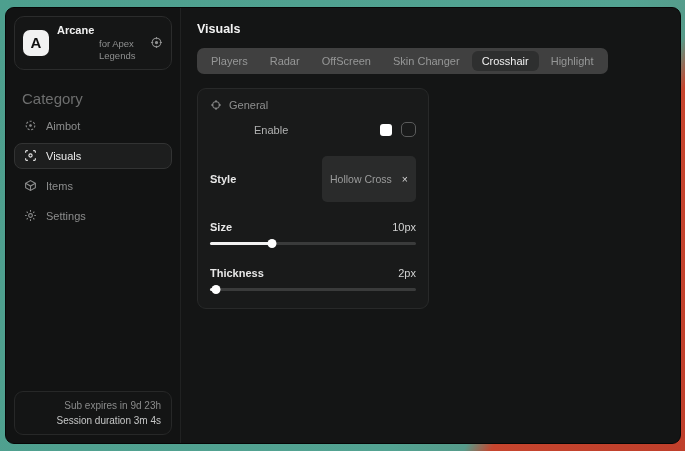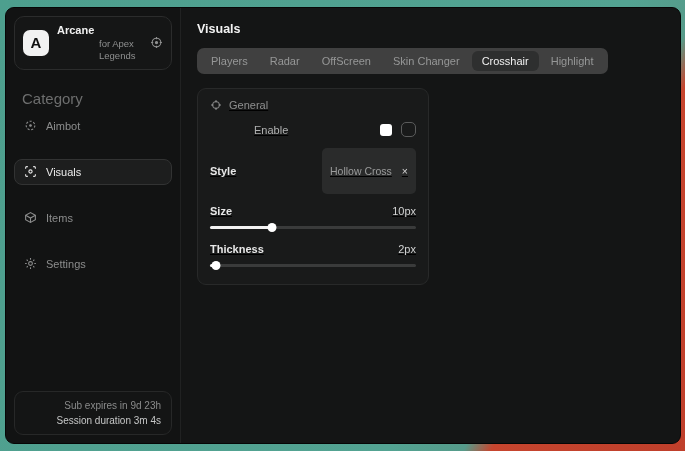--- a/index.html
+++ b/index.html
@@ -17,46 +17,46 @@
                 background:#151616; display:flex; align-items:center; gap:8px; }
   .logo { width:26px; height:26px; background:#f2f2f2; border-radius:7px; color:#111;
           font-weight:bold; font-size:15px; display:flex; align-items:center; justify-content:center; }
   .brand-text { flex:1; line-height:1.25; }
   .brand-title { font-size:11px; font-weight:bold; color:#f0f0f0; }
   .brand-sub { font-size:9.5px; color:#8f9090;padding-left:42px; }
   .brand-icon { color:#8f9090; display:flex; }
 
   .cat-label { margin:12px 16px 6px; font-size:15px; color:#6d6e6e; }
 
-  .nav { display:flex; flex-direction:column; gap:20px; padding:0 8px; }
+  .nav { display:flex; flex-direction:column; gap:4px; padding:0 8px; }
   .nav-item { height:26px; display:flex; align-items:center; gap:9px; padding:0 9px;
               color:#8c8d8d; font-size:11px; border:1px solid transparent; border-radius:8px; cursor:default; }
   .nav-item.selected { background:#1d1e1e; border-color:#323333; color:#ececec; }
   .nav-item .ic { display:flex; width:13px; }
 
   .side-footer { margin:auto 8px 8px; border:1px solid #272828; border-radius:9px;
                  background:#141515; padding:8px 10px;text-align:right; }
   .side-footer .l1 { font-size:10px; color:#8a8b8b; margin-bottom:4px; }
   .side-footer .l2 { font-size:10px; color:#c6c7c7; }
 
   
   .main { flex:1; background:#141515; display:flex; flex-direction:column; }
   .page-title { font-size:12.5px; font-weight:bold; color:#f2f2f2; padding:14px 16px 0; }
   .tabstrip { margin:12px 16px 0; display:inline-flex; align-self:flex-start; gap:2px;
               background:#404040; border-radius:7px; padding:3px 4px; }
   .tab { font-size:11px; color:#969797; padding:4px 10px; border-radius:6px; cursor:default; white-space:nowrap; }
   .tab.selected { background:#2e2f2f; color:#f1f1f1; }
 
   .panel { margin:14px 0 0 16px; width:232px; background:#191a1a; border:1px solid #282929;
-           border-radius:9px; padding:10px 12px 14px;text-decoration:underline; }
+           border-radius:9px; padding:10px 12px 14px; }
   .panel-head { display:flex; align-items:center; gap:7px; color:#8e8f8f; font-size:11px; margin-bottom:11px; }
   .panel-head .ic { display:flex; }
 
   .row { display:flex; align-items:center; justify-content:space-between; }
-  .row + .row, .slider-block { margin-top:11px; }
+  .row + .row, .slider-block { margin-top:19px; }
   .lbl-dim { font-size:11px; color:#b1b2b2;padding-left:44px; }
   .lbl { font-size:11px; font-weight:bold; color:#e8e8e8; }
   .val { font-size:11px; color:#d2d3d3; }
 
   .enable-ctrls { display:flex; align-items:center; gap:9px; }
   .swatch { width:12px; height:12px; border-radius:3px; }
   .checkbox { width:15px; height:15px; border:1.5px solid #5a5b5b; border-radius:5px; background:transparent; }
 
   .style-pill { display:flex; align-items:center; gap:10px; background:#2a2b2b; border-radius:5px;
                 padding:17px 8px; }

